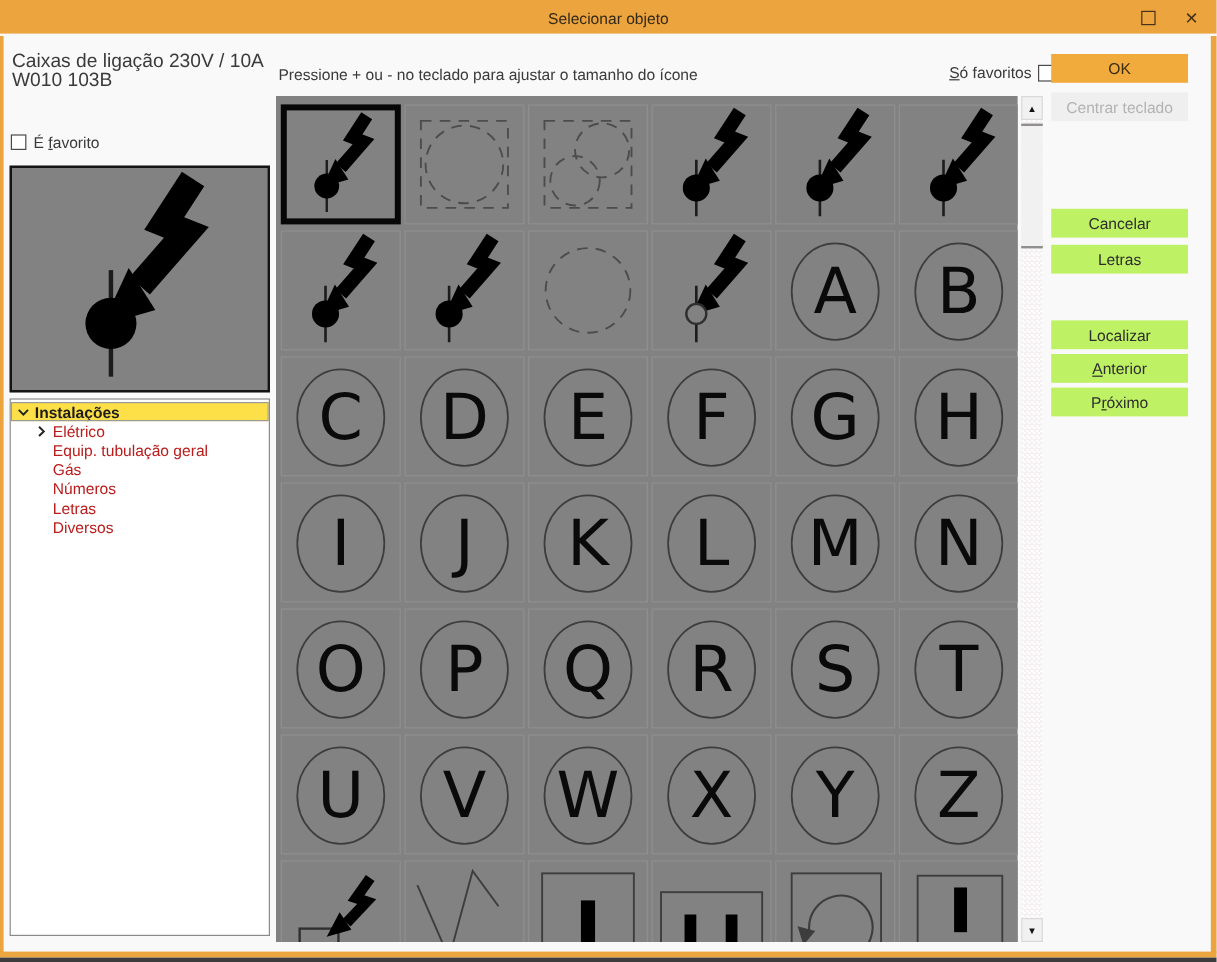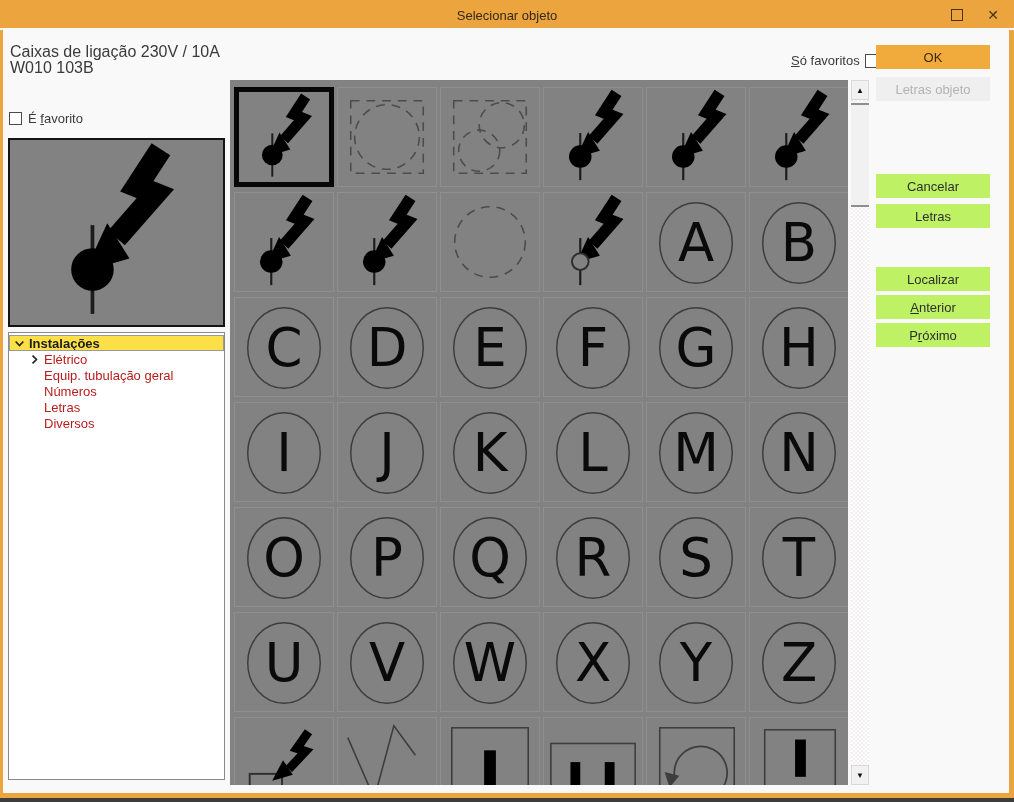--- a/index.html
+++ b/index.html
@@ -124,32 +124,37 @@
           </svg>
         </span>
         <span>Elétrico</span>
       </div>
       <div class="tree-row lvl1">
         <span class="chev"></span>
         <span>Equip. tubulação geral</span>
       </div>
       <div class="tree-row lvl1">
         <span class="chev"></span>
+        <span>Gás</span>
+      </div>
+      <div class="tree-row lvl1">
+        <span class="chev"></span>
         <span>Números</span>
       </div>
       <div class="tree-row lvl1">
         <span class="chev"></span>
         <span>Letras</span>
       </div>
       <div class="tree-row lvl1">
         <span class="chev"></span>
         <span>Diversos</span>
       </div>
     </div>
 
+  <div class="hint">Pressione + ou - no teclado para ajustar o tamanho do ícone</div>
   <div class="chk-row chk-sofav">
     <span><span class="u">S</span><span>ó favoritos</span></span>
     <span class="checkbox" style="width:14px;height:14px;"></span>
   </div>
 
   <div class="grid">
     <div class="grid-inner">
         <div class="cell selected">
           <svg viewBox="0 0 100 100">
             <line x1="37" y1="46" x2="37" y2="94" stroke="#1c1c1c" stroke-width="2.2"></line>
@@ -427,21 +432,21 @@
     <div class="sb-btn sb-up">
         <span>▲</span>
       </div>
     <div class="sb-thumb"></div>
     <div class="sb-btn sb-down">
         <span>▼</span>
       </div>
   </div>
 
   <div class="btn primary btn-ok">OK</div>
-  <div class="btn disabled btn-centrar">Letras objeto</div>
+  <div class="btn disabled btn-centrar">Centrar teclado</div>
   <div class="btn btn-cancelar">Cancelar</div>
   <div class="btn btn-ajuda">Letras</div>
   <div class="btn btn-localizar">Localizar</div>
   <div class="btn btn-anterior">
       <span></span>
       <span class="u">A</span>
       <span>nterior</span>
     </div>
   <div class="btn btn-proximo">
       <span>P</span>

